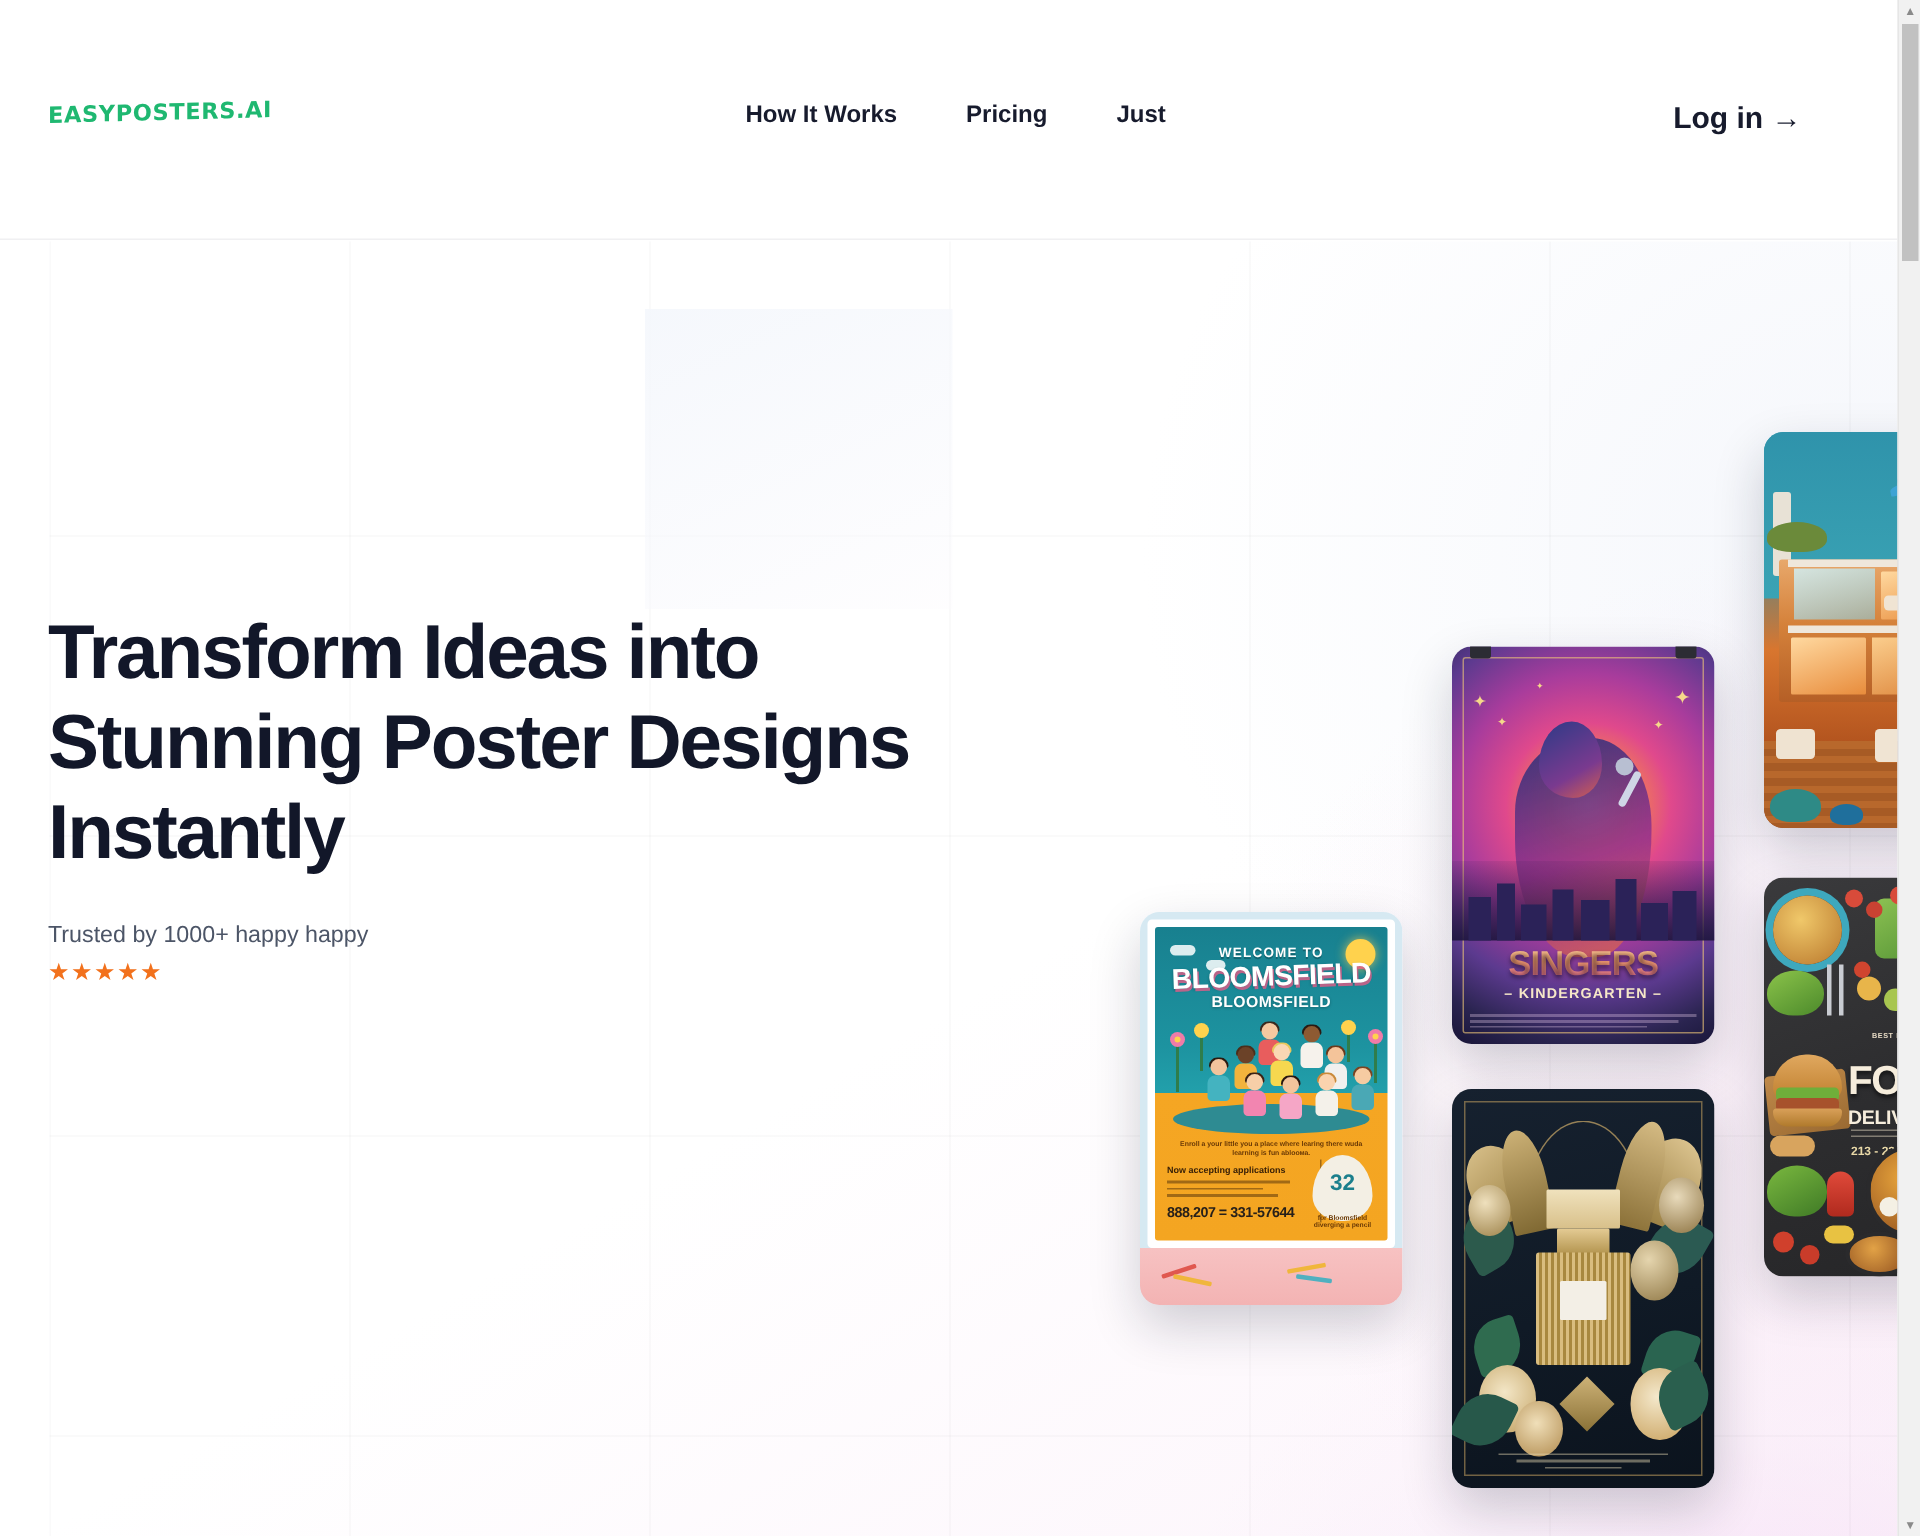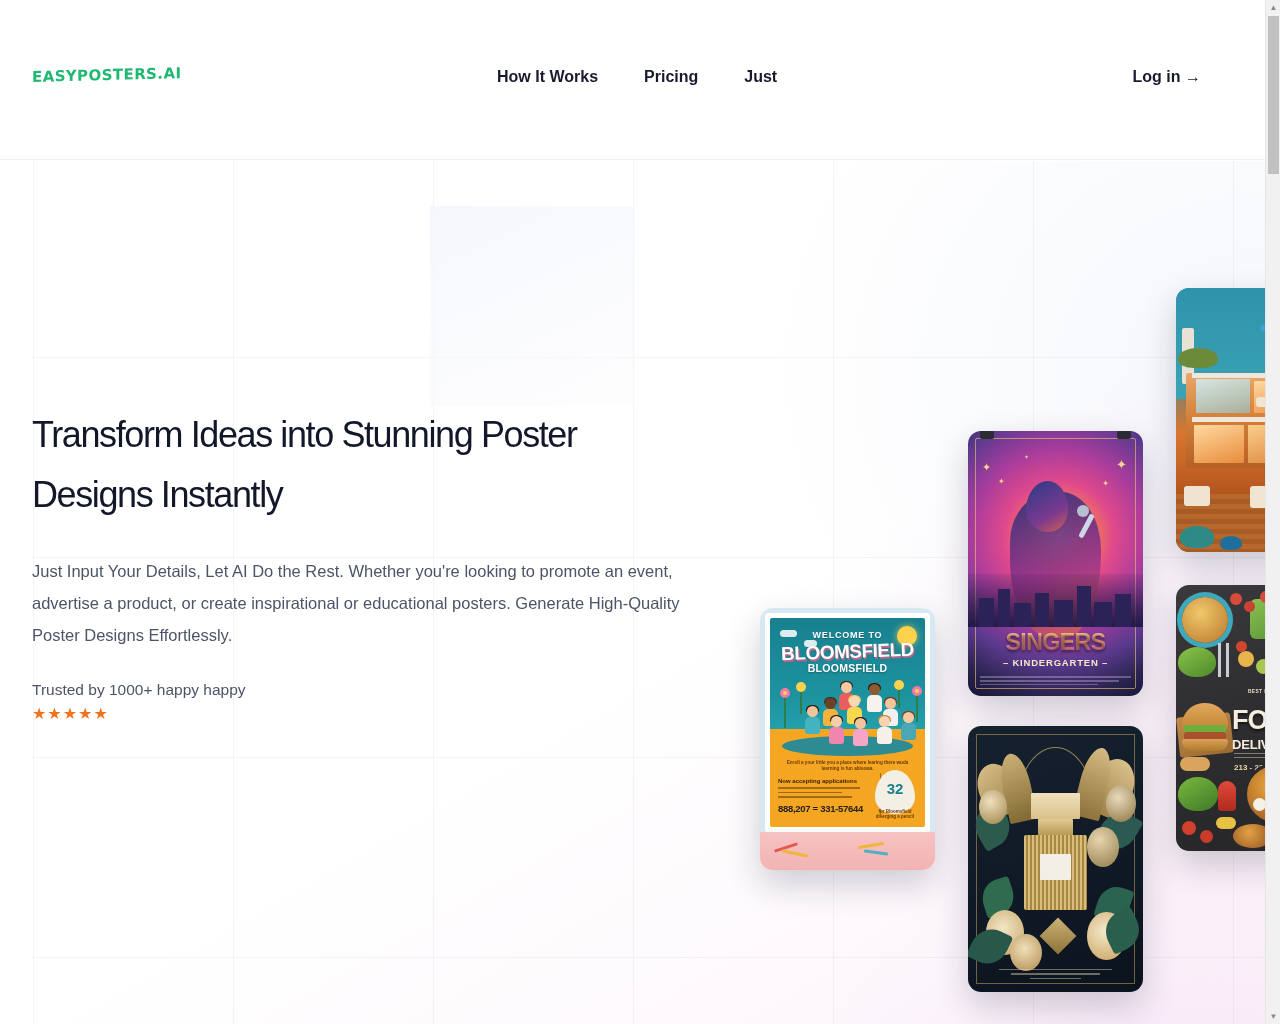--- a/index.html
+++ b/index.html
@@ -64,21 +64,21 @@
     font-weight: 600;
     color: #171b2d;
     text-decoration: none;
     white-space: nowrap;
     cursor: pointer;
   }
 
   .login {
     position: absolute;
     right: 64px; top: 68px;
-    font-size: 16px;
+    font-size: 20px;
     font-weight: 600;
     color: #171b2d;
     text-decoration: none;
     white-space: nowrap;
     cursor: pointer;
   }
 
   
   .hero-bg {
     position: absolute;
@@ -114,23 +114,23 @@
 
   
   .hero-copy {
     position: absolute;
     left: 32px; top: 405px;
     width: 690px;
     z-index: 12;
   }
 
   .headline {
-    font-size: 36px;
+    font-size: 51px;
     line-height: 60px;
-    font-weight: 400;
+    font-weight: 700;
     letter-spacing: -1.4px;
     color: #121729;
     max-width: 600px;
   }
 
   .subhead {
     margin-top: 30px;
     font-size: 16.5px;
     line-height: 32px;
     color: #4c5567;
@@ -380,21 +380,20 @@
       <a class="login" href="#">Log in →</a>
     </div>
 
     <div class="hero-bg">
       <div class="grid-overlay"></div>
       <div class="glow-patch"></div>
     </div>
 
     <div class="hero-copy">
       <h1 class="headline">Transform Ideas into Stunning Poster Designs Instantly</h1>
-      <p class="subhead">Just Input Your Details, Let AI Do the Rest. Whether you're looking to promote an event, advertise a product, or create inspirational or educational posters. Generate High-Quality Poster Designs Effortlessly.</p>
       <div class="trust">Trusted by 1000+ happy happy</div>
       <div class="stars">★★★★★</div>
     </div>
 
     <div class="poster" id="poster-kindergarten">
       <div class="poster-inner kg-frame">
         <div class="kg-board">
           <div class="kg-sheet">
 
             <div class="kg-sun"></div>

